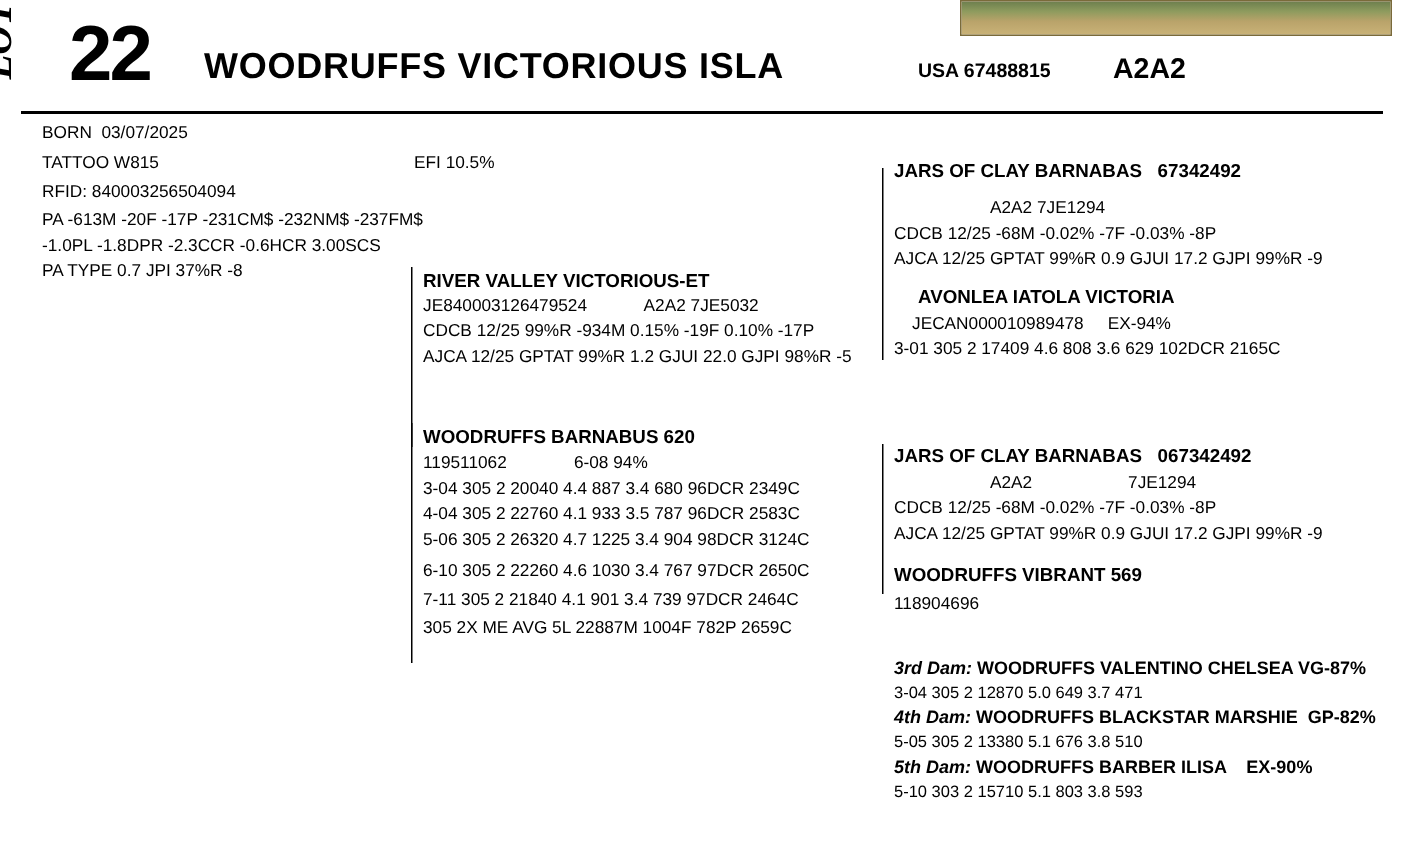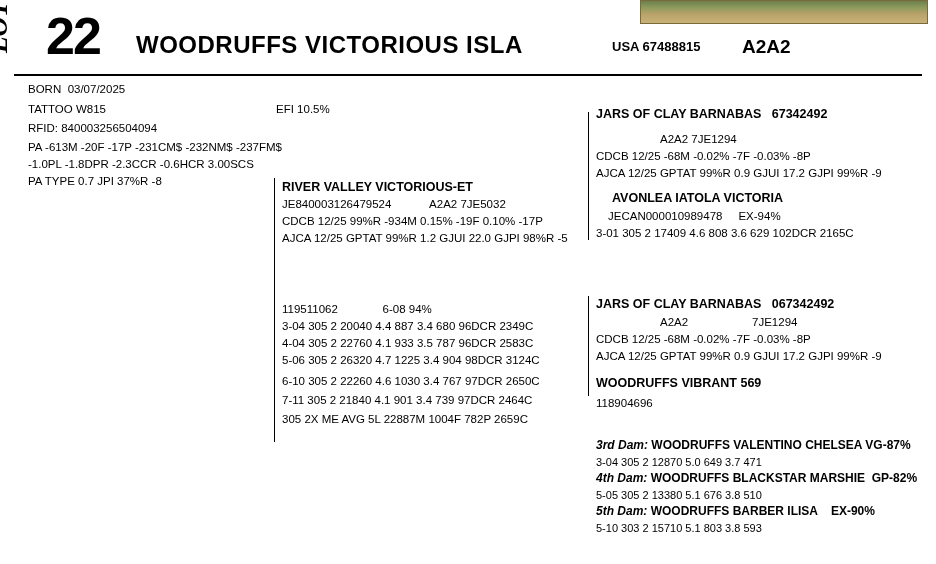--- a/index.html
+++ b/index.html
@@ -161,20 +161,21 @@
 
   <div class="hdr" style="left:596px; top:106px;"><span>JARS OF CLAY BARNABAS</span>&nbsp;&nbsp;&nbsp;<span>67342492</span></div>
   <div class="blk" style="left:660px; top:132px;">A2A2 7JE1294</div>
   <div class="blk" style="left:596px; top:149px;">CDCB 12/25 -68M -0.02% -7F -0.03% -8P</div>
   <div class="blk" style="left:596px; top:166px;">AJCA 12/25 GPTAT 99%R 0.9 GJUI 17.2 GJPI 99%R -9</div>
 
   <div class="hdr" style="left:612px; top:190px;">AVONLEA IATOLA VICTORIA</div>
   <div class="blk" style="left:596px; top:209px;margin-left:12px;">JECAN000010989478     EX-94%</div>
   <div class="blk" style="left:596px; top:226px;">3-01 305 2 17409 4.6 808 3.6 629 102DCR 2165C</div>
 
+  <div class="hdr" style="left:282px; top:283px;">WOODRUFFS BARNABUS 620</div>
   <div class="blk" style="left:282px; top:302px;">119511062              6-08 94%</div>
   <div class="blk" style="left:282px; top:319px;">3-04 305 2 20040 4.4 887 3.4 680 96DCR 2349C</div>
   <div class="blk" style="left:282px; top:336px;">4-04 305 2 22760 4.1 933 3.5 787 96DCR 2583C</div>
   <div class="blk" style="left:282px; top:353px;">5-06 305 2 26320 4.7 1225 3.4 904 98DCR 3124C</div>
   <div class="blk" style="left:282px; top:374px;">6-10 305 2 22260 4.6 1030 3.4 767 97DCR 2650C</div>
   <div class="blk" style="left:282px; top:393px;text-align:right;">7-11 305 2 21840 4.1 901 3.4 739 97DCR 2464C</div>
   <div class="blk" style="left:282px; top:412px;">305 2X ME AVG 5L 22887M 1004F 782P 2659C</div>
 
   <div class="hdr" style="left:596px; top:296px;"><span>JARS OF CLAY BARNABAS</span>&nbsp;&nbsp;&nbsp;<span>067342492</span></div>
   <div class="blk" style="left:660px; top:315px;">A2A2                    7JE1294</div>

